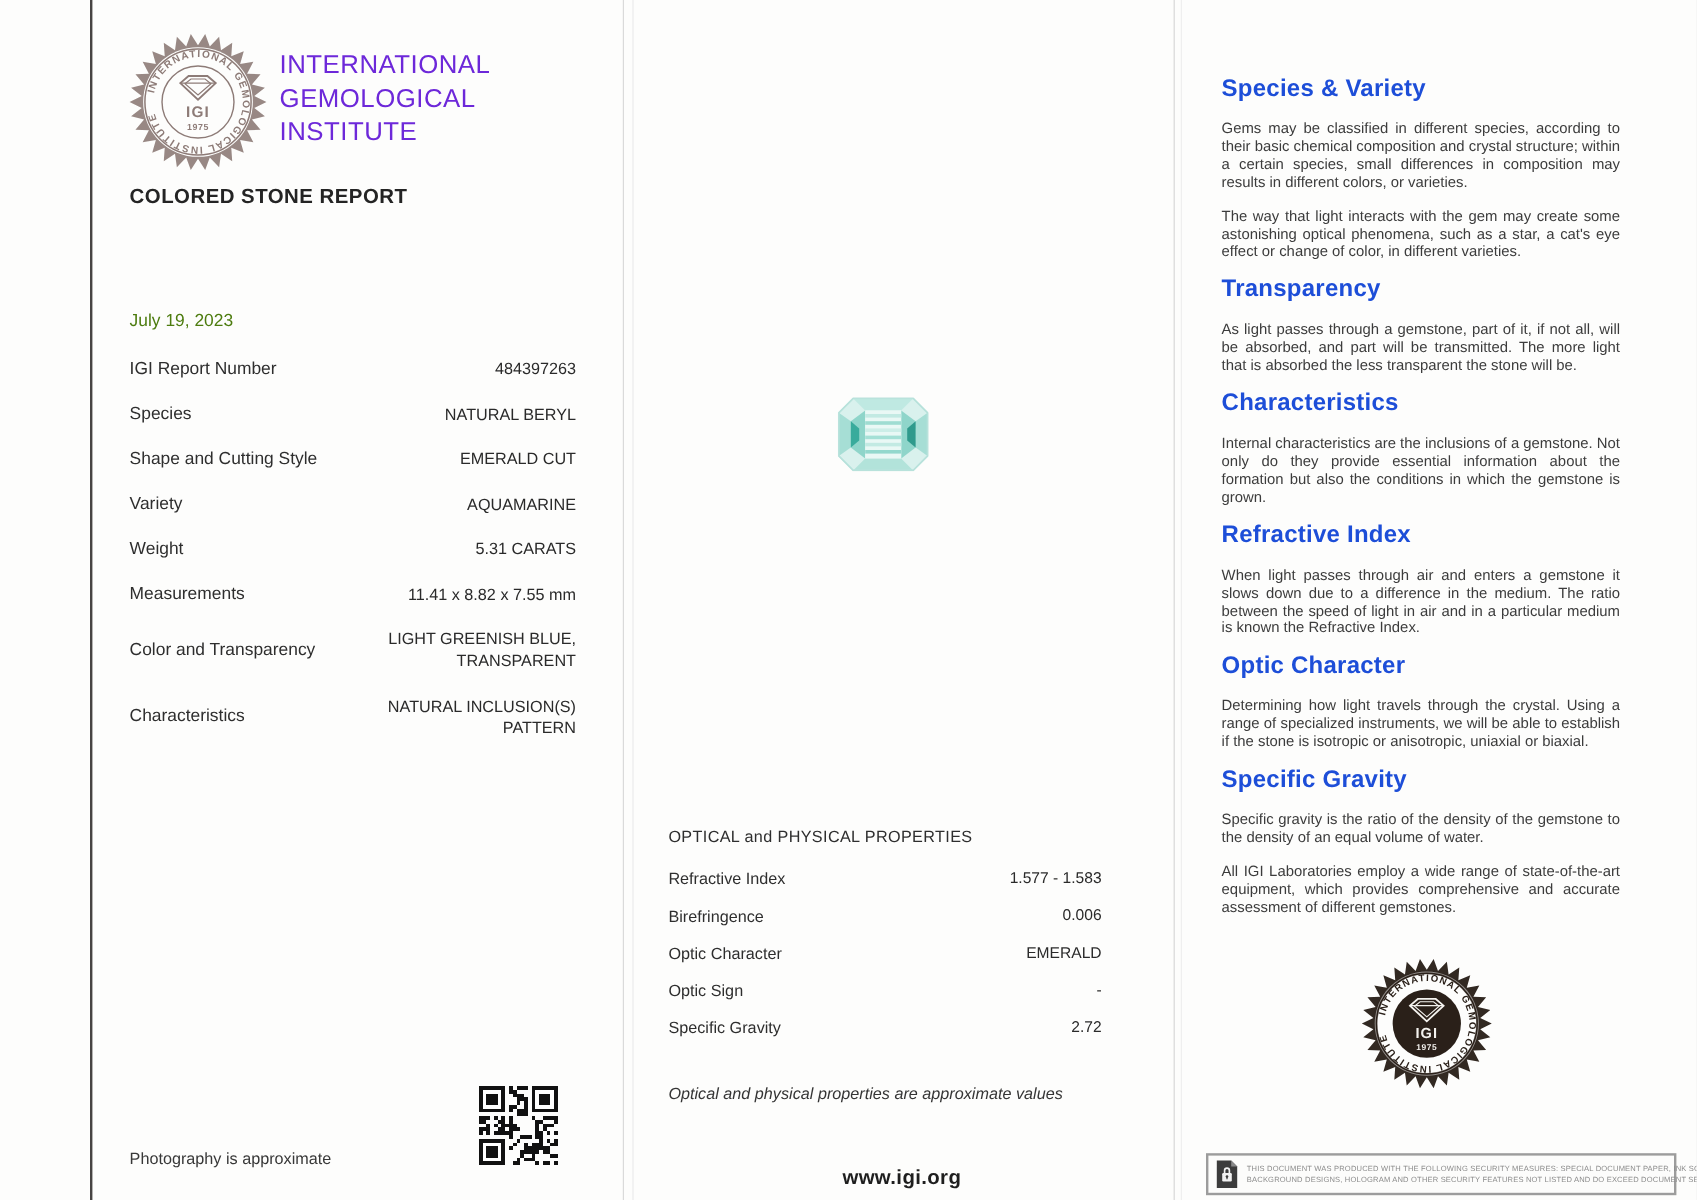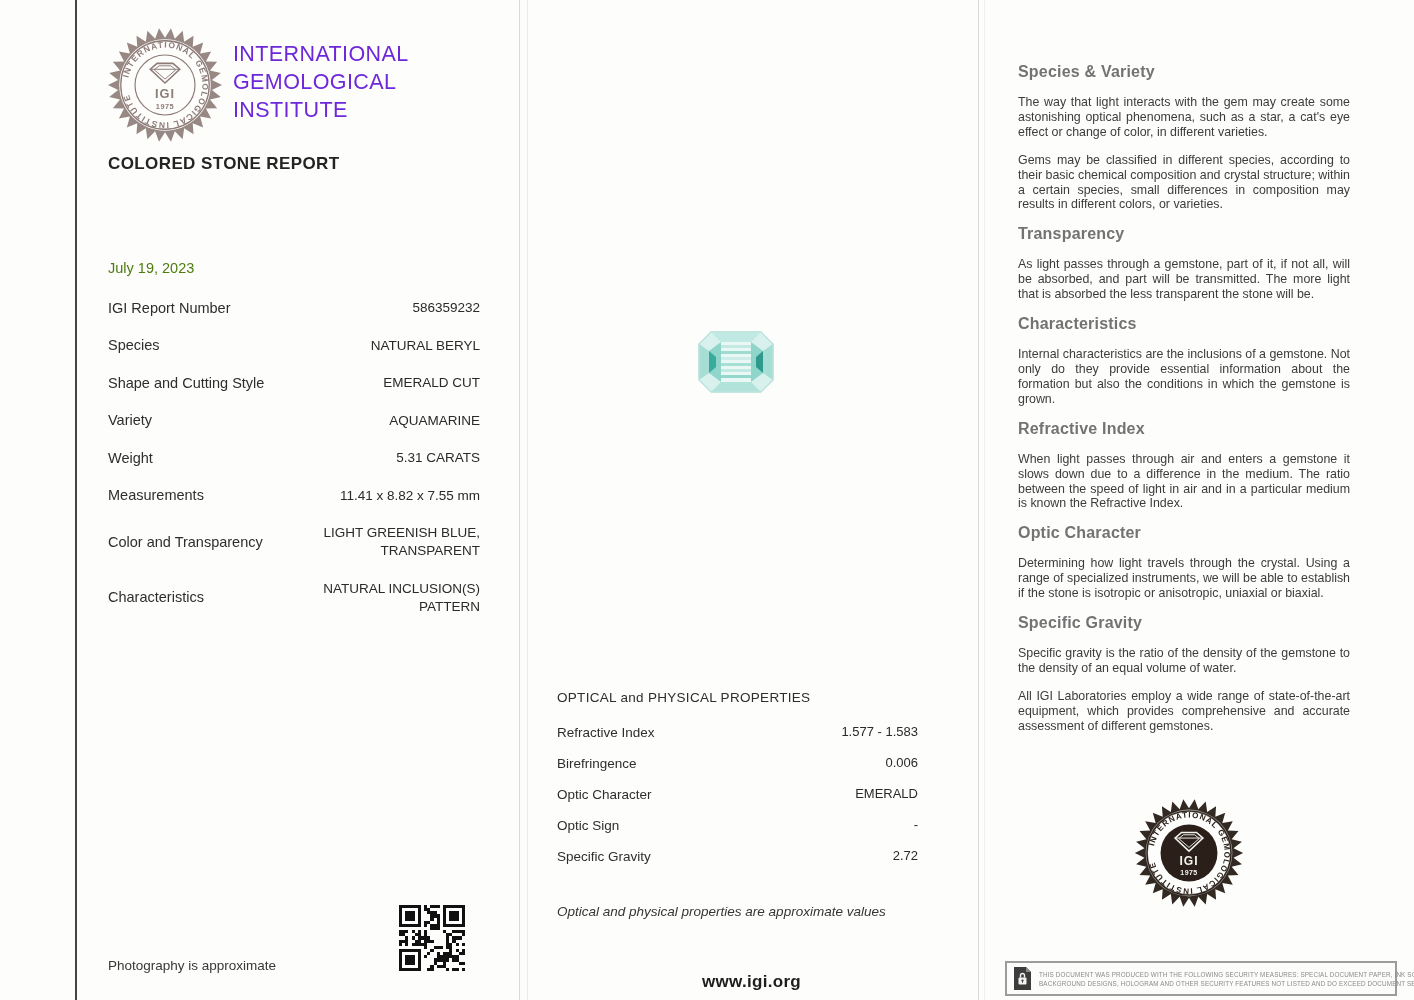--- a/index.html
+++ b/index.html
@@ -41,21 +41,21 @@
   .cp-block .kv-row { margin-bottom:13px; }
   .cp-block .kv-row .k { font-size:13.5px; }
   .cp-block .kv-row .v { font-size:13px; }
   .cp-note { position:absolute; left:557px; top:904px; font-size:13.5px; font-style:italic; color:#353535; }
   .website { position:absolute; left:525px; top:972px; width:453px; text-align:center;
              font-size:17px; font-weight:bold; color:#1e1e1e; letter-spacing:.3px; }
 
   
   .rp-block { position:absolute; left:1018px; top:63px; width:332px; }
   .rp-section { margin-bottom:6px; }
-  .rp-section h3 { font-size:16px; font-weight:bold; color:#737373; margin-bottom:14px; letter-spacing:.2px; }
+  .rp-section h3 { font-size:20px; font-weight:bold; color:#1d4ed8; margin-bottom:14px; letter-spacing:.2px; }
   .rp-section p  { font-size:12.4px; color:#3c3c3c; line-height:14.9px; text-align:justify; margin-bottom:13px; }
   .seal-dark { position:absolute; left:1133px; top:797px; width:112px; height:112px; }
   .rp-footer { position:absolute; left:1005px; top:941px; width:388px;
                display:flex; justify-content:space-between;
                font-size:10px; color:#5c5c5c; letter-spacing:.2px;margin-top:24px; }
   .security-box { position:absolute; left:1005px; top:961px; width:392px; height:35px;
                   border:2px solid #9c9c9c; background:#fcfcfb;
                   display:flex; align-items:center; gap:7px; padding:2px 6px; }
   .lock-doc { width:19px; height:25px; flex:0 0 auto; }
   .sec-text { font-size:6.3px; line-height:9px; color:#8b8b8b; letter-spacing:.15px; white-space:nowrap; }
@@ -93,21 +93,21 @@
     <div>INSTITUTE</div>
   </div>
 
   <div class="report-type">COLORED STONE REPORT</div>
 
   <div class="lp-block">
     <div class="lp-date">July 19, 2023</div>
 
     <div class="kv-row">
       <span class="k">IGI Report Number</span>
-      <span class="v">586359232</span>
+      <span class="v">484397263</span>
     </div>
     <div class="kv-row">
       <span class="k">Species</span>
       <span class="v">NATURAL BERYL</span>
     </div>
     <div class="kv-row">
       <span class="k">Shape and Cutting Style</span>
       <span class="v">EMERALD CUT</span>
     </div>
     <div class="kv-row">
@@ -312,22 +312,22 @@
       <span class="v">2.72</span>
     </div>
   </div>
 
   <div class="cp-note">Optical and physical properties are approximate values</div>
   <div class="website">www.igi.org</div>
 
   <div class="rp-block">
     <div class="rp-section">
       <h3>Species &amp; Variety</h3>
+      <p>Gems may be classified in different species, according to their basic chemical composition and crystal structure; within a certain species, small differences in composition may results in different colors, or varieties.</p>
       <p>The way that light interacts with the gem may create some astonishing optical phenomena, such as a star, a cat's eye effect or change of color, in different varieties.</p>
-      <p>Gems may be classified in different species, according to their basic chemical composition and crystal structure; within a certain species, small differences in composition may results in different colors, or varieties.</p>
     </div>
     <div class="rp-section">
       <h3>Transparency</h3>
       <p>As light passes through a gemstone, part of it, if not all, will be absorbed, and part will be transmitted. The more light that is absorbed the less transparent the stone will be.</p>
     </div>
     <div class="rp-section">
       <h3>Characteristics</h3>
       <p>Internal characteristics are the inclusions of a gemstone. Not only do they provide essential information  about the formation but also the conditions in which the gemstone is grown.</p>
     </div>
     <div class="rp-section">

